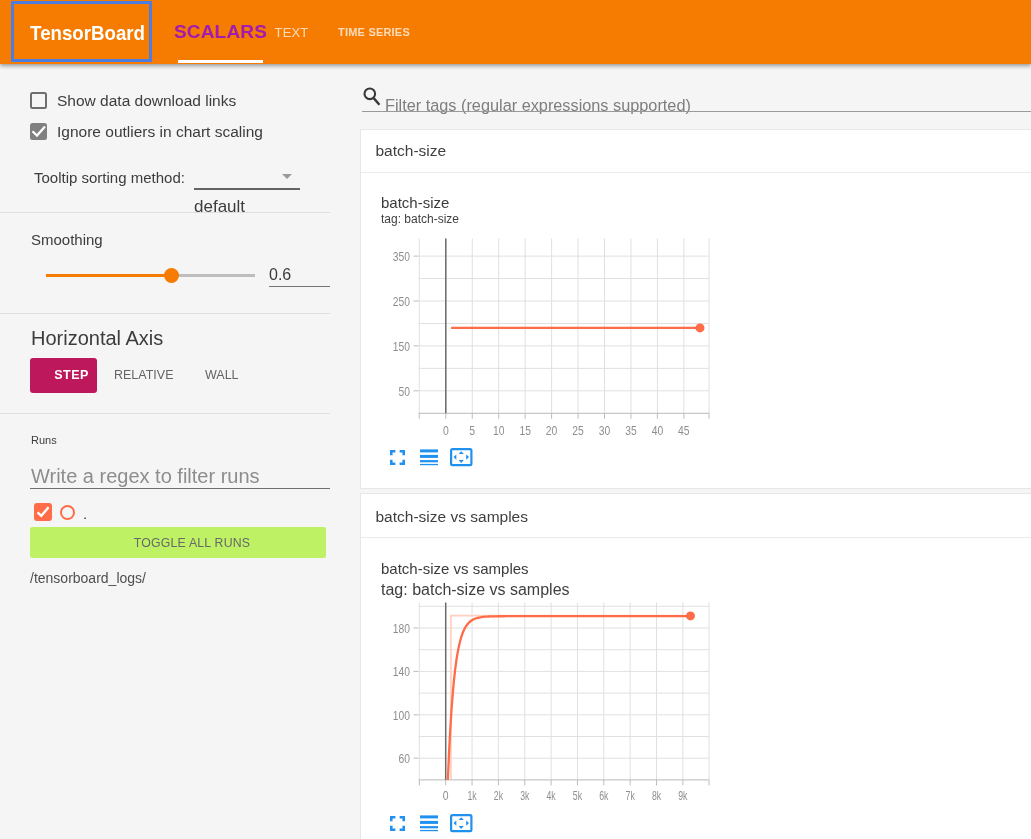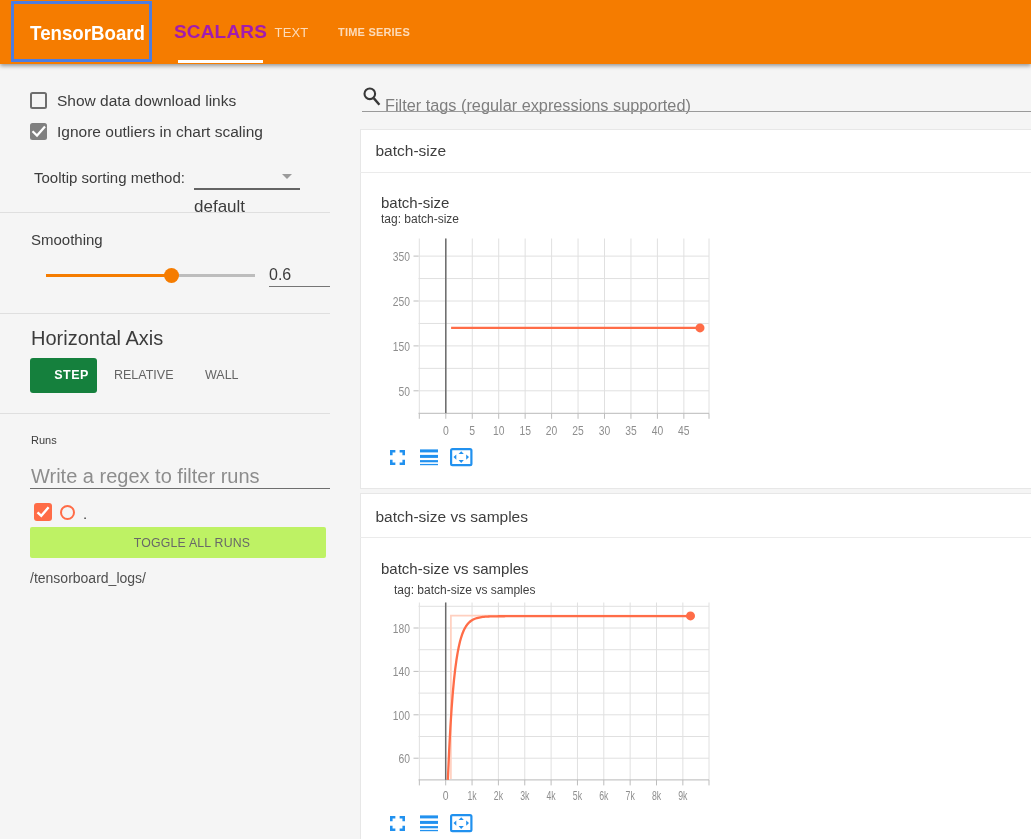--- a/index.html
+++ b/index.html
@@ -30,21 +30,21 @@
 <div style="position:absolute;left:282px;top:174px;width:0;height:0;border-left:5px solid transparent;border-right:5px solid transparent;border-top:5px solid #9b9b9b;"></div>
 <div style="position:absolute;left:0px;top:212px;width:330px;height:1px;background:#dfdfdf;"></div>
 <div style="position:absolute;left:31px;top:230.0px;font-size:15px;line-height:19px;color:#3c3c3c;white-space:nowrap;">Smoothing</div>
 <div style="position:absolute;left:46px;top:274px;width:126px;height:3px;background:#f57c00;"></div>
 <div style="position:absolute;left:172px;top:274px;width:83px;height:3px;background:#bdbdbd;"></div>
 <div style="position:absolute;left:164px;top:268px;width:15px;height:15px;border-radius:50%;background:#f57c00;"></div>
 <div style="position:absolute;left:269px;top:265.0px;font-size:16px;line-height:20px;color:#3c3c3c;white-space:nowrap;">0.6</div>
 <div style="position:absolute;left:269px;top:285.5px;width:61px;height:1px;background:#757575;"></div>
 <div style="position:absolute;left:0px;top:312.5px;width:330px;height:1px;background:#dfdfdf;"></div>
 <div style="position:absolute;left:31px;top:329.0px;font-size:20px;line-height:19px;color:#3c3c3c;white-space:nowrap;">Horizontal Axis</div>
-<div style="position:absolute;left:30px;top:357.5px;width:67px;height:35.5px;background:#15803d;border-radius:3px;display:flex;align-items:center;justify-content:center;color:#fff;font-size:12.5px;font-weight:700;letter-spacing:0.5px;padding-left:16px;">STEP</div>
+<div style="position:absolute;left:30px;top:357.5px;width:67px;height:35.5px;background:#be185d;border-radius:3px;display:flex;align-items:center;justify-content:center;color:#fff;font-size:12.5px;font-weight:700;letter-spacing:0.5px;padding-left:16px;">STEP</div>
 <div style="position:absolute;left:114px;top:367.2px;font-size:12.5px;line-height:16.5px;color:#646464;white-space:nowrap;">RELATIVE</div>
 <div style="position:absolute;left:205px;top:367.2px;font-size:12.5px;line-height:16.5px;color:#646464;white-space:nowrap;">WALL</div>
 <div style="position:absolute;left:0px;top:412.5px;width:330px;height:1px;background:#dfdfdf;"></div>
 <div style="position:absolute;left:31px;top:431.0px;font-size:11px;line-height:19px;color:#3c3c3c;white-space:nowrap;">Runs</div>
 <div style="position:absolute;left:31px;top:466.8px;font-size:20px;line-height:18.5px;color:#8d8d8d;white-space:nowrap;">Write a regex to filter runs</div>
 <div style="position:absolute;left:30px;top:487.5px;width:300px;height:1px;background:#6e6e6e;"></div>
 <div style="position:absolute;left:33.5px;top:503px;width:18px;height:18px;background:#ff6c47;border-radius:3px;">
 <svg width="18" height="18" viewBox="0 0 18 18" style="position:absolute;left:0;top:0;">
         <path d="M3.5 9.3 L7.3 12.8 L14.6 4.3" stroke="#fff" stroke-width="2.4" fill="none"></path>
       </svg>
@@ -132,21 +132,21 @@
 <rect x="1.1" y="1.1" width="20.3" height="16" rx="1.4" stroke="#2191ef" stroke-width="2.2" fill="none"></rect>
 <path fill="#2191ef" d="M11.2 3.3 L13.8 6.1 H8.6 Z"></path>
 <path fill="#2191ef" d="M11.2 14.9 L13.8 12.1 H8.6 Z"></path>
 <path fill="#2191ef" d="M3.5 9.1 L6.3 6.5 V11.7 Z"></path>
 <path fill="#2191ef" d="M19.0 9.1 L16.2 6.5 V11.7 Z"></path>
     </svg>
 <div style="position:absolute;left:360px;top:493px;width:675px;height:400px;background:#fff;border:1px solid #e7e7e7;"></div>
 <div style="position:absolute;left:360px;top:537px;width:675px;height:1px;background:#ebebeb;"></div>
 <div style="position:absolute;left:375.5px;top:506.8px;font-size:15.5px;line-height:19.5px;color:#3f3f3f;white-space:nowrap;">batch-size vs samples</div>
 <div style="position:absolute;left:381px;top:559.0px;font-size:15px;line-height:19px;color:#3b3b3b;white-space:nowrap;">batch-size vs samples</div>
-<div style="position:absolute;left:394px;top:581.5px;font-size:12px;line-height:16px;color:#3f3f3f;white-space:nowrap;">tag: batch-size vs samples</div>
+<div style="position:absolute;left:381px;top:581.5px;font-size:16px;line-height:16px;color:#3f3f3f;white-space:nowrap;">tag: batch-size vs samples</div>
 <svg style="position:absolute;left:360px;top:545px;" width="430" height="294" viewBox="0 0 430 294">
       <line x1="59.35" y1="57.5" x2="59.35" y2="234.9" stroke="#e0e0e0" stroke-width="1"></line>
       <line x1="85.70" y1="57.5" x2="85.70" y2="234.9" stroke="#e0e0e0" stroke-width="1"></line>
       <line x1="112.05" y1="57.5" x2="112.05" y2="234.9" stroke="#e0e0e0" stroke-width="1"></line>
       <line x1="138.40" y1="57.5" x2="138.40" y2="234.9" stroke="#e0e0e0" stroke-width="1"></line>
       <line x1="164.75" y1="57.5" x2="164.75" y2="234.9" stroke="#e0e0e0" stroke-width="1"></line>
       <line x1="191.10" y1="57.5" x2="191.10" y2="234.9" stroke="#e0e0e0" stroke-width="1"></line>
       <line x1="217.45" y1="57.5" x2="217.45" y2="234.9" stroke="#e0e0e0" stroke-width="1"></line>
       <line x1="243.80" y1="57.5" x2="243.80" y2="234.9" stroke="#e0e0e0" stroke-width="1"></line>
       <line x1="270.15" y1="57.5" x2="270.15" y2="234.9" stroke="#e0e0e0" stroke-width="1"></line>

